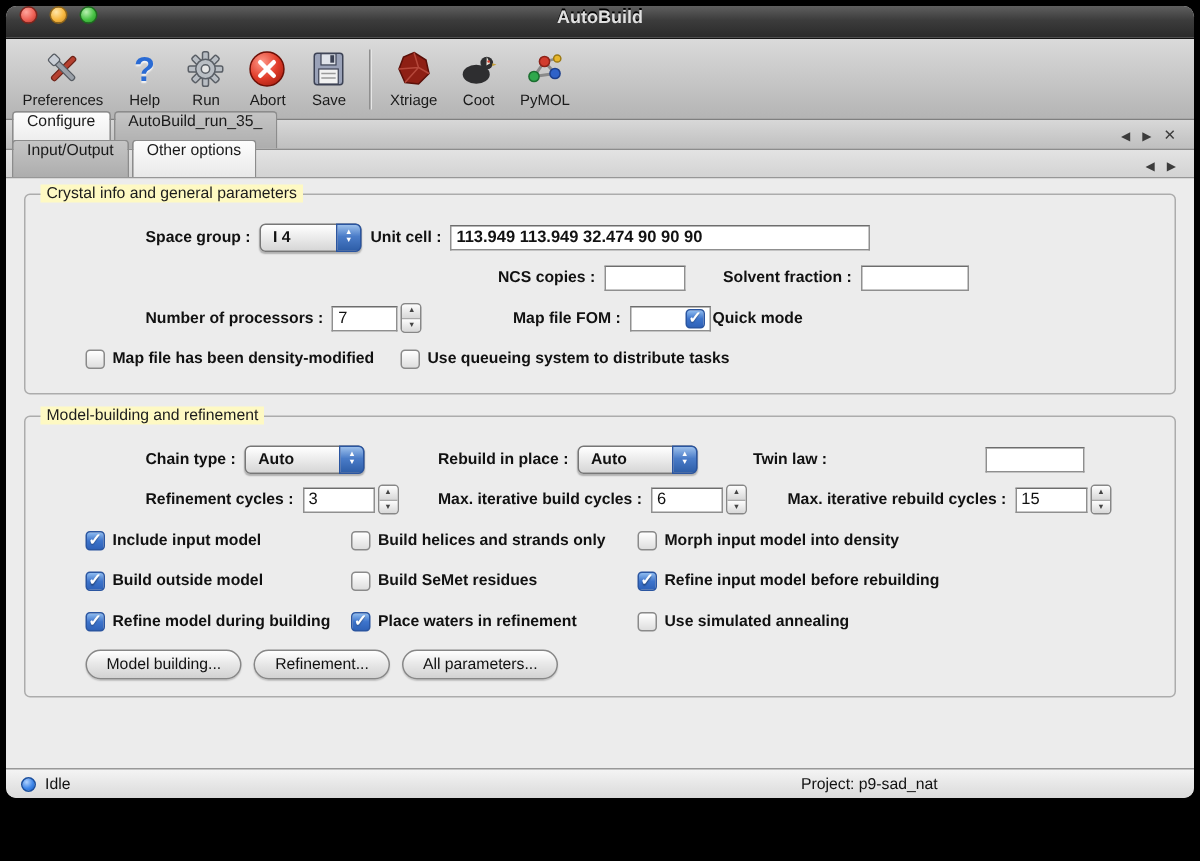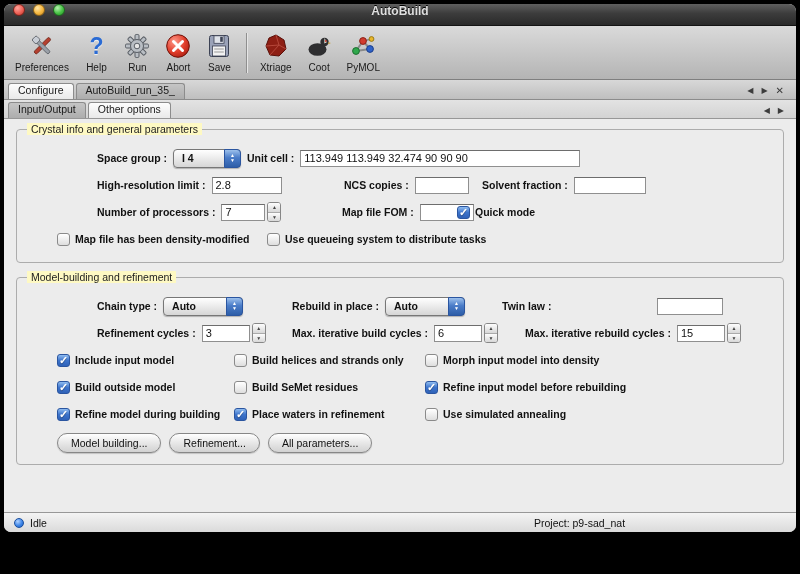--- a/index.html
+++ b/index.html
@@ -30,21 +30,21 @@
   .tlabel { font-size:10px; color:#1a1a1a; white-space:nowrap; }
   .tdivider { width:1px; height:40px; background:#8f8f8f; margin:0 6px; box-shadow:1px 0 0 #e6e6e6; }
   .help-q { font-size:23px; font-weight:bold; color:#2a6bd4; text-shadow:0 1px 1px #f5f5f5; }
 
   
   .tabrow { display:flex; align-items:flex-end; }
   .tabrow1 { height:20px; flex:0 0 20px; background:linear-gradient(#d8d8d8,#bfbfbf);
     border-bottom:1px solid #8c8c8c; padding:0 4px; }
   .tabrow2 { height:19px; flex:0 0 19px; background:linear-gradient(#e3e3e3,#d3d3d3);
     border-bottom:1px solid #979797; padding:0 4px; }
-  .tab { height:16px; display:flex; align-items:flex-start; padding:0 9px; font-size:10.5px;
+  .tab { height:16px; display:flex; align-items:flex-end; padding:12px 9px; font-size:10.5px;
     border:1px solid #8c8c8c; border-bottom:none; border-radius:3px 3px 0 0; margin-right:2px;
     color:#1a1a1a; background:linear-gradient(#c5c5c5,#adadad); white-space:nowrap; }
   .tab.checked { background:linear-gradient(#fdfdfd,#e9e9e9); }
   .tabnav { margin-left:auto; display:flex; align-items:center; gap:8px; padding:0 8px 3px 0; color:#3c3c3c; }
   .tabnav .arr { font-size:8px; }
   .tabnav .x { font-size:10px; }
 
   
   .content { flex:1; background:#ececec; position:relative; padding:10px 12px 0; }
   .group { position:relative; border:1px solid #acacac; border-radius:4px;
@@ -251,30 +251,26 @@
           <div class="popup" style="width:68px">
             <span>I 4</span>
             <span class="cap">
               <span>▲</span>
               <span>▼</span>
             </span>
           </div>
         </div>
         <div class="cell" style="left:150px">
           <span class="lbl">Unit cell :</span>
-          <input class="txt" style="width: 280px;" value="113.949 113.949 32.474 90 90 90">
-        </div>
-      </div>
-
-      <div class="frow">
-        <div class="cell" style="left:0">
-          <span class="lbl">High-resolution limit :</span>
-          <input class="txt" style="width: 70px;" value="2.8">
-        </div>
-        <div class="cell" style="left:247px">
+          <input class="txt" style="width: 280px; font-weight: bold;" value="113.949 113.949 32.474 90 90 90">
+        </div>
+      </div>
+
+      <div class="frow">
+        <div class="cell" style="left:235px">
           <span class="lbl">NCS copies :</span>
           <input class="txt" style="width: 54px;" value="">
         </div>
         <div class="cell" style="left:385px">
           <span class="lbl">Solvent fraction :</span>
           <input class="txt" style="width: 72px;" value="">
         </div>
       </div>
 
       <div class="frow">

